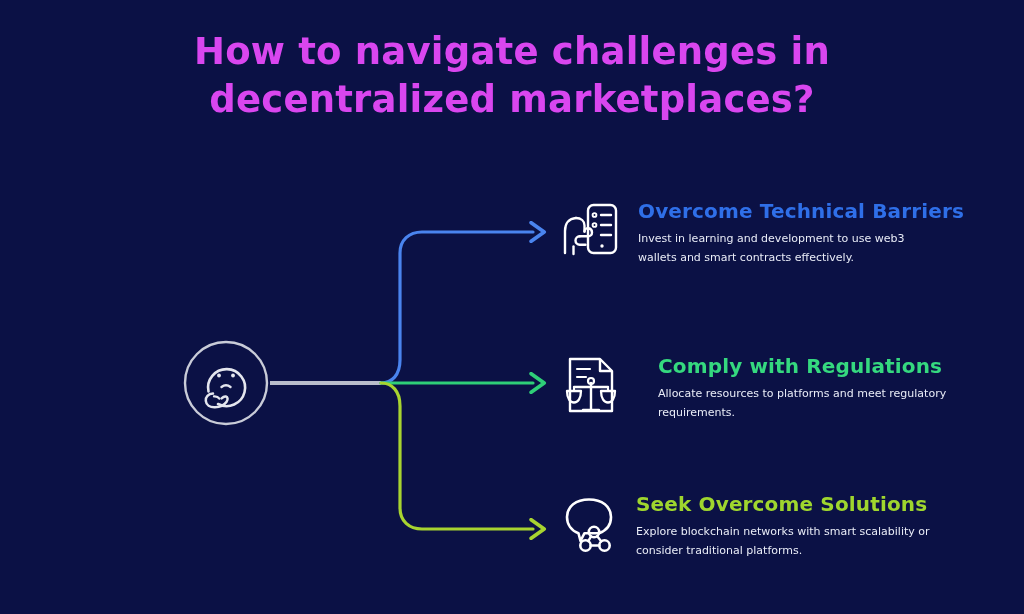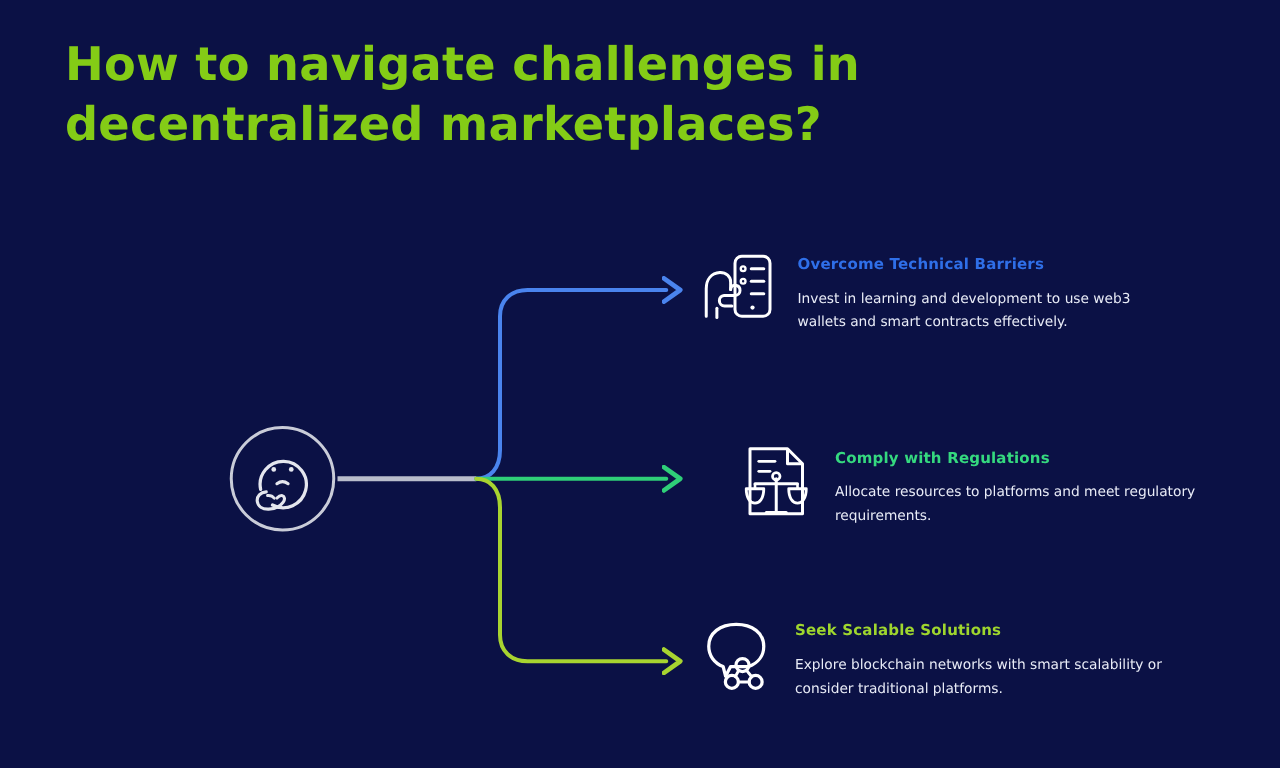--- a/index.html
+++ b/index.html
@@ -20,22 +20,22 @@
     width: 1024px;
     height: 614px;
   }
 
   
   .title {
     position: absolute;
     left: 52px;
     top: 28px;
     width: 920px;
-    text-align: left;
-    color: #84cc16;
+    text-align: center;
+    color: #d946ef;
     font-family: "DejaVu Sans", sans-serif;
     font-weight: 700;
     font-size: 37px;
     line-height: 48px;
     letter-spacing: 0.2px;
   }
 
   
   .connectors {
     position: absolute;
@@ -66,37 +66,37 @@
     height: 62px;
     flex: 0 0 58px;
     margin-right: 18px;
   }
   .branch-body {
     padding-top: 2px;
   }
   .branch-heading {
     font-family: "DejaVu Sans", sans-serif;
     font-weight: 700;
-    font-size: 12px;
+    font-size: 20px;
     line-height: 19px;
     letter-spacing: 0.15px;
     margin: 0 0 9px 0;
     white-space: nowrap;
   }
   .branch-text {
     font-family: "DejaVu Sans", sans-serif;
     font-size: 11px;
     line-height: 18.6px;
     color: #e9ecf7;
     margin: 0;
     max-width: 296px;
   }
 
   #branch-0 { left: 562px; top: 200px; }
-  #branch-1 { left: 592px; top: 355px; }
+  #branch-1 { left: 562px; top: 355px; gap: 20px; }
   #branch-2 { left: 558px; top: 493px; }
 
   #branch-0 .branch-heading { color: #2f6fe8; }
   #branch-1 .branch-heading { color: #35d97f; }
   #branch-2 .branch-heading { color: #9fd62e; }
 
   #branch-2 .branch-icon { width: 66px; flex: 0 0 66px; margin-right: 12px; }
 </style>
 </head>
 <body>
@@ -217,18 +217,18 @@
         <circle cx="36" cy="39" r="5.2" fill="none" stroke="#ffffff" stroke-width="2.6"></circle>
         <circle cx="27.5" cy="52.5" r="5.2" fill="none" stroke="#ffffff" stroke-width="2.6"></circle>
         <circle cx="46.5" cy="52.5" r="5.2" fill="none" stroke="#ffffff" stroke-width="2.6"></circle>
 
         <line x1="33" y1="43.3" x2="30.3" y2="48.2" stroke="#ffffff" stroke-width="2.4" stroke-linecap="round"></line>
         <line x1="39.2" y1="43.3" x2="43.4" y2="48.4" stroke="#ffffff" stroke-width="2.4" stroke-linecap="round"></line>
         <line x1="32.7" y1="52.5" x2="41.3" y2="52.5" stroke="#ffffff" stroke-width="2.4" stroke-linecap="round"></line>
       </svg>
     </div>
     <div class="branch-body">
-      <p class="branch-heading">Seek Scalable Solutions</p>
+      <p class="branch-heading">Seek Overcome Solutions</p>
       <p class="branch-text">Explore blockchain networks with smart scalability or consider traditional platforms.</p>
     </div>
   </div>
 
 </div>
 
 </body></html>

